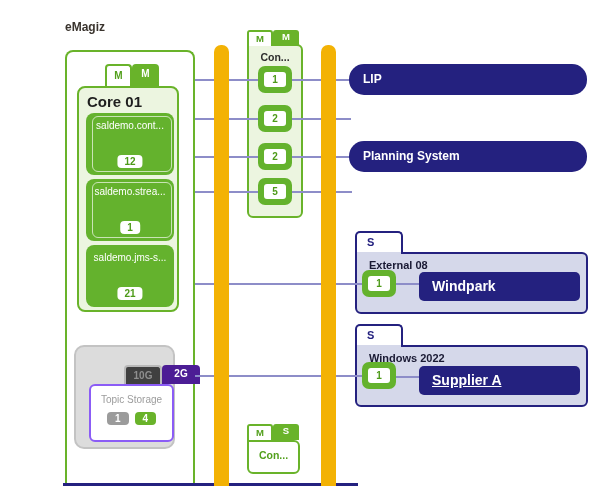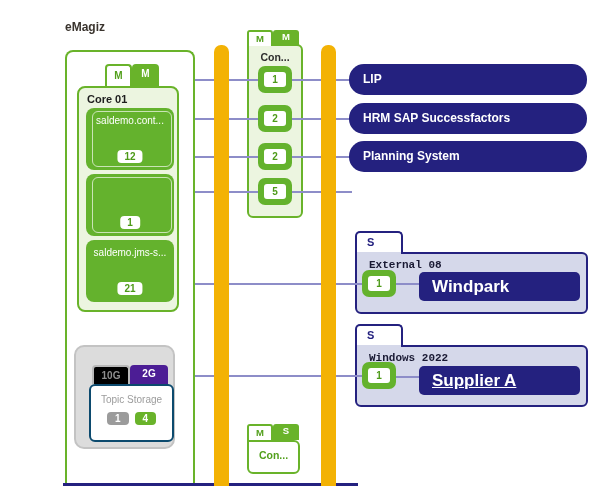--- a/index.html
+++ b/index.html
@@ -16,40 +16,40 @@
                 background:#fff; border:2px solid #69b32a; border-bottom:none;
                 border-radius:8px 8px 0 0; z-index:1; }
   .em-tab-row { position:absolute; left:38px; top:12px; display:flex; z-index:3; }
   .tab { width:27px; height:22px; line-height:20px; text-align:center; font-size:10px;
          font-weight:bold; border-radius:4px 4px 0 0; }
   .tab-idle  { background:#fff; border:2px solid #69b32a; border-bottom:none; color:#53a01d; }
   .tab-active{ background:#69b32a; color:#fff; }
 
   .core { position:absolute; left:10px; top:34px; width:102px; height:226px;
           background:#ecf5e0; border:2px solid #69b32a; border-radius:8px; }
-  .core-label { padding:5px 0 3px 8px; font-size:11px; font-weight:bold; color:#1e1e1e; }
+  .core-label { padding:5px 0 3px 8px; font-size:15px; font-weight:bold; color:#1e1e1e; }
   .card { position:relative; margin:0 0 4px 7px; width:88px; height:62px;
           background:#64b22d; border-radius:8px; color:#fff; }
   .card-label { padding-top:7px; text-align:center; font-size:10px; }
   .card.stacked::after { content:""; position:absolute; inset:3px 2px 3px 6px;
           border:1px solid rgba(255,255,255,.65); border-radius:6px; pointer-events:none; }
   .count-pill { position:absolute; left:50%; transform:translateX(-50%); bottom:7px;
           background:#fff; color:#4d9a18; font-weight:bold; font-size:10px;
           padding:1px 7px; border-radius:4px; }
 
   
   .topic { position:absolute; left:7px; top:293px; width:101px; height:104px;
            background:#dcdcdc; border:2px solid #c3c3c3; border-radius:10px; }
   .topic-tabs { position:absolute; left:16px; top:18px; display:flex; }
   .ttab { width:38px; height:19px; line-height:17px; text-align:center; font-size:10px;
           font-weight:bold; border-radius:4px 4px 0 0; }
-  .ttab-idle { background:#000000; border:2px solid #b9b9b9; border-bottom:none; color:#8f8f8f; }
+  .ttab-idle { background:#404040; border:2px solid #b9b9b9; border-bottom:none; color:#8f8f8f;margin-left:32px; }
   .ttab-active { background:#4c1d95; color:#fff; }
   .topic-inner { position:absolute; left:13px; top:37px; width:85px; height:58px;
-          background:#fff; border:2px solid #0c4a6e; border-radius:6px; }
+          background:#fff; border:2px solid #8b5cf6; border-radius:6px; }
   .topic-label { text-align:center; margin-top:8px; font-size:10px; color:#9c9c9c; }
   .topic-counts { display:flex; justify-content:center; gap:6px; margin-top:7px; }
   .tc-pill { font-size:10px; font-weight:bold; color:#fff; padding:1px 8px; border-radius:4px; }
   .tc-gray { background:#9b9b9b; } .tc-green { background:#69b32a; }
 
   
   .vbar { position:absolute; top:45px; width:15px; height:441px; background:#f3b204;
           border-radius:7px 7px 0 0; z-index:6; }
   .vbar1 { left:214px; } .vbar2 { left:321px; }
 
@@ -93,27 +93,27 @@
             line-height:31px; padding-left:14px; z-index:4; }
   .s1 { top:64px; } .s2 { top:103px; } .s3 { top:141px; }
 
   
   .mtab { position:absolute; left:355px; width:48px; height:21px; background:#fff;
           border:2px solid #24217f; border-bottom:none; border-radius:5px 5px 0 0;
           font-size:11px; font-weight:bold; color:#24217f; padding-left:10px;
           line-height:19px; z-index:3; }
   .mtab1 { top:231px; } .mtab2 { top:324px; }
   .mbox { position:absolute; left:355px; width:233px; height:62px; background:#d5d8ea;
-          border:2px solid #24217f; border-radius:0 6px 6px 6px; z-index:2;font-family:Liberation Mono, monospace; }
+          border:2px solid #24217f; border-radius:0 6px 6px 6px; z-index:2; }
   .mbox1 { top:252px; } .mbox2 { top:345px; }
   .mtab-patch { position:absolute; left:357px; width:44px; height:2px; background:#d5d8ea; z-index:4; }
   .mp1 { top:252px; } .mp2 { top:345px; }
   .mlabel { position:absolute; left:12px; top:5px; font-size:11px; font-weight:bold; color:#191933; }
   .mbtn { position:absolute; background:#24217f; border-radius:5px; color:#fff; font-weight:bold;
-          font-size:17px; line-height:29px; padding-left:13px; width:161px; height:29px; z-index:4; }
+          font-size:14px; line-height:29px; padding-left:13px; width:161px; height:29px; z-index:4; }
   .mbtn1 { left:419px; top:272px; } .mbtn2 { left:419px; top:366px;text-decoration:underline; }
 
   
   .bottom-strip { position:absolute; left:63px; top:483px; width:295px; height:3px;
                   background:#24217f; z-index:1; }
 </style>
 </head>
 <body>
 
 <div class="canvas">
@@ -127,20 +127,21 @@
     </div>
 
     <div class="core">
       <div class="core-label">Core 01</div>
 
       <div class="card stacked">
         <div class="card-label">saldemo.cont...</div>
         <div class="count-pill">12</div>
       </div>
       <div class="card stacked">
+        <div class="card-label">saldemo.strea...</div>
         <div class="count-pill">1</div>
       </div>
       <div class="card">
         <div class="card-label">saldemo.jms-s...</div>
         <div class="count-pill">21</div>
       </div>
     </div>
 
     <div class="topic">
       <div class="topic-tabs">
@@ -183,21 +184,20 @@
     <span class="gbadge-inner">2</span>
   </div>
   <div class="gbadge b3">
     <span class="gbadge-inner">2</span>
   </div>
   <div class="gbadge b4">
     <span class="gbadge-inner">5</span>
   </div>
 
   <div class="sysbar s1">LIP</div>
-  <div class="sysbar s2">HRM SAP Successfactors</div>
   <div class="sysbar s3">Planning System</div>
 
   <div class="mtab mtab1">S</div>
   <div class="mbox mbox1">
     <div class="mlabel">External 08</div>
   </div>
   <div class="mtab-patch mp1"></div>
   <div class="gbadge mb1">
     <span class="gbadge-inner">1</span>
   </div>

